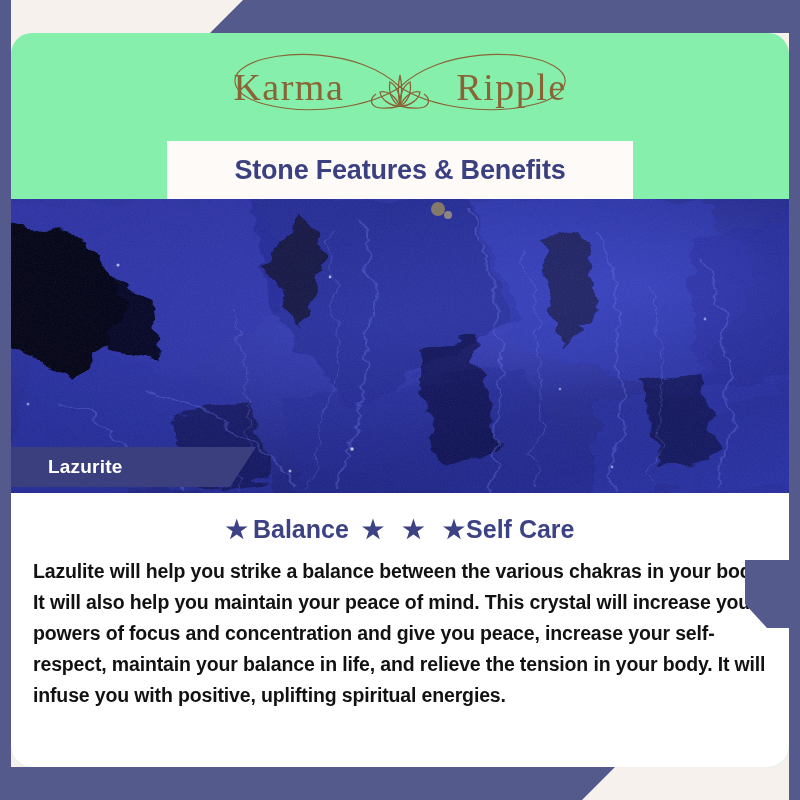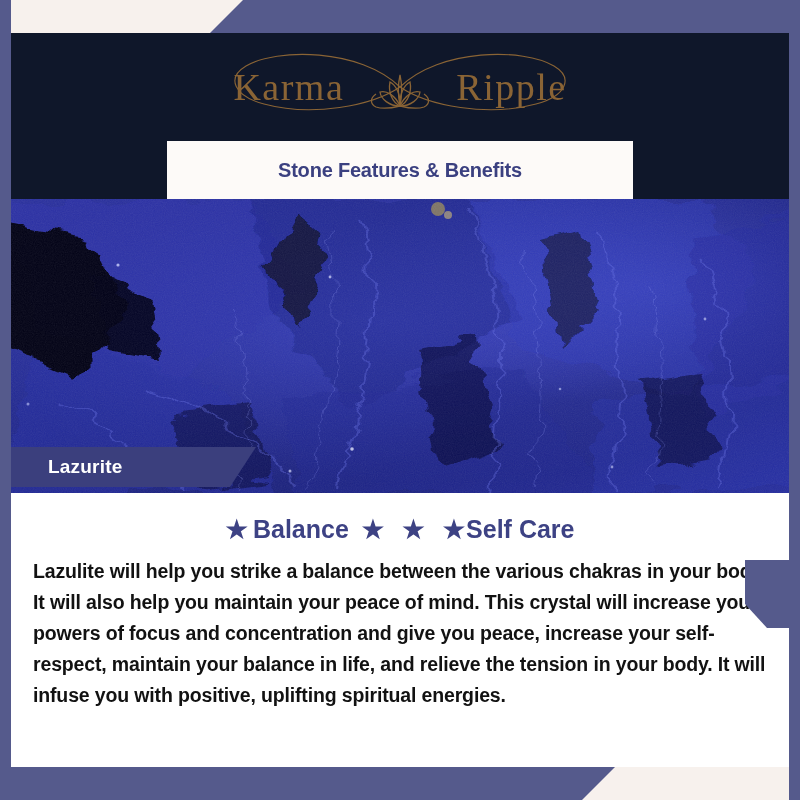--- a/index.html
+++ b/index.html
@@ -37,23 +37,24 @@
     width:44px; height:68px;
     background:#555a8c;
     clip-path: polygon(0 0, 44px 0, 44px 68px, 22px 68px, 0 44px);
     z-index:5;
   }
 
   
   .page {
     position:absolute;
     left:11px; top:33px; right:11px; bottom:33px;
-    background:#0f172a;
+    background:#86efac;
     overflow:hidden;
     z-index:2;
+    border-radius:21px;
   }
 
   
   .brand {
     position:absolute;
     left:0; right:0; top:8px;
     height:92px;
     display:flex;
     align-items:center;
     justify-content:center;
@@ -81,21 +82,21 @@
     left:0; right:0; top:108px;
     height:58px;
   }
   .title-box {
     position:absolute;
     left:156px; width:466px; top:0; height:58px;
     background:#fdfaf8;
     display:flex; align-items:center; justify-content:center;
   }
   .title-text {
-    font-size:20px;
+    font-size:27px;
     font-weight:bold;
     color:#3b4080;
     letter-spacing:-0.2px;
     white-space:nowrap;
   }
 
   
   .hero {
     position:absolute;
     left:-11px; right:-11px;

